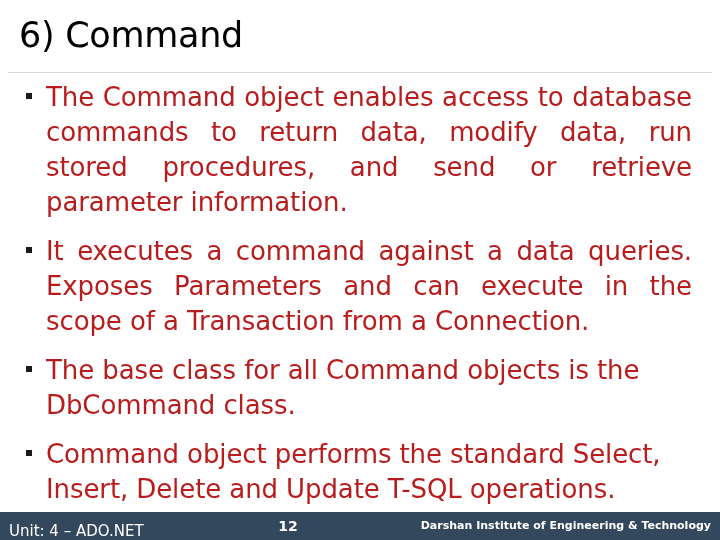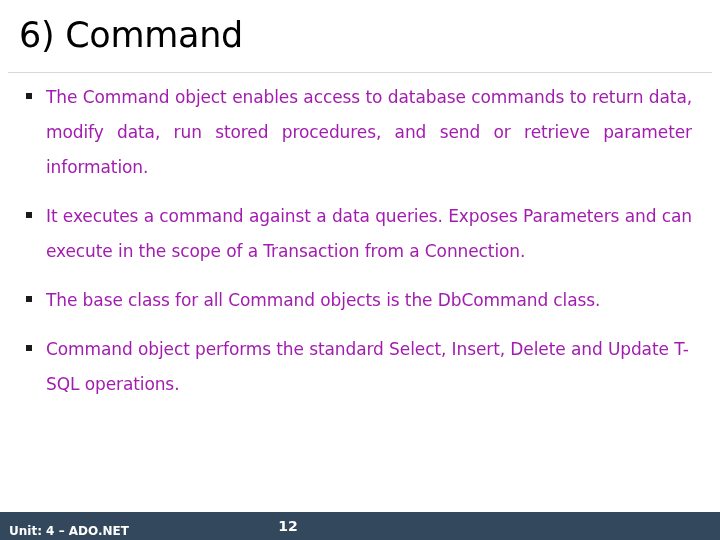--- a/index.html
+++ b/index.html
@@ -69,23 +69,23 @@
   .bullet-marker {
     position: absolute;
     left: 26px;
     top: 13px;
     width: 6px;
     height: 6px;
     background: #1a1a1a;
   }
   .bullet-text {
     display: block;
-    font-size: 17px;
+    font-size: 26px;
     line-height: 35px;
-    color: #a21caf;
+    color: #b91c1c;
     text-align: justify;
     text-justify: inter-word;
     letter-spacing: -0.1px;
     word-spacing: 0px;
   }
   .bullet-text.nojustify {
     text-align: left;
   }
 
   
@@ -95,22 +95,22 @@
     top: 512px;
     width: 720px;
     height: 28px;
     background: #33485c;
     color: #ffffff;
   }
   .footer-left {
     position: absolute;
     left: 9px;
     top: 12px;
-    font-size: 12px;
-    font-weight: bold;
+    font-size: 15px;
+    font-weight: normal;
     line-height: 14px;
     white-space: nowrap;
   }
   .footer-page {
     position: absolute;
     left: 0;
     top: 7px;
     width: 576px;
     text-align: center;
     font-size: 14px;
@@ -161,15 +161,16 @@
     <div class="bullet">
       <span class="bullet-marker"></span>
       <span class="bullet-text nojustify">Command object performs the standard Select, Insert, Delete and Update T-SQL operations.</span>
     </div>
 
   </div>
 
   <div class="footer">
     <div class="footer-left">Unit: 4 – ADO.NET</div>
     <div class="footer-page">12</div>
+    <div class="footer-right">Darshan Institute of Engineering &amp; Technology</div>
   </div>
 
 </div>
 
 </body></html>

